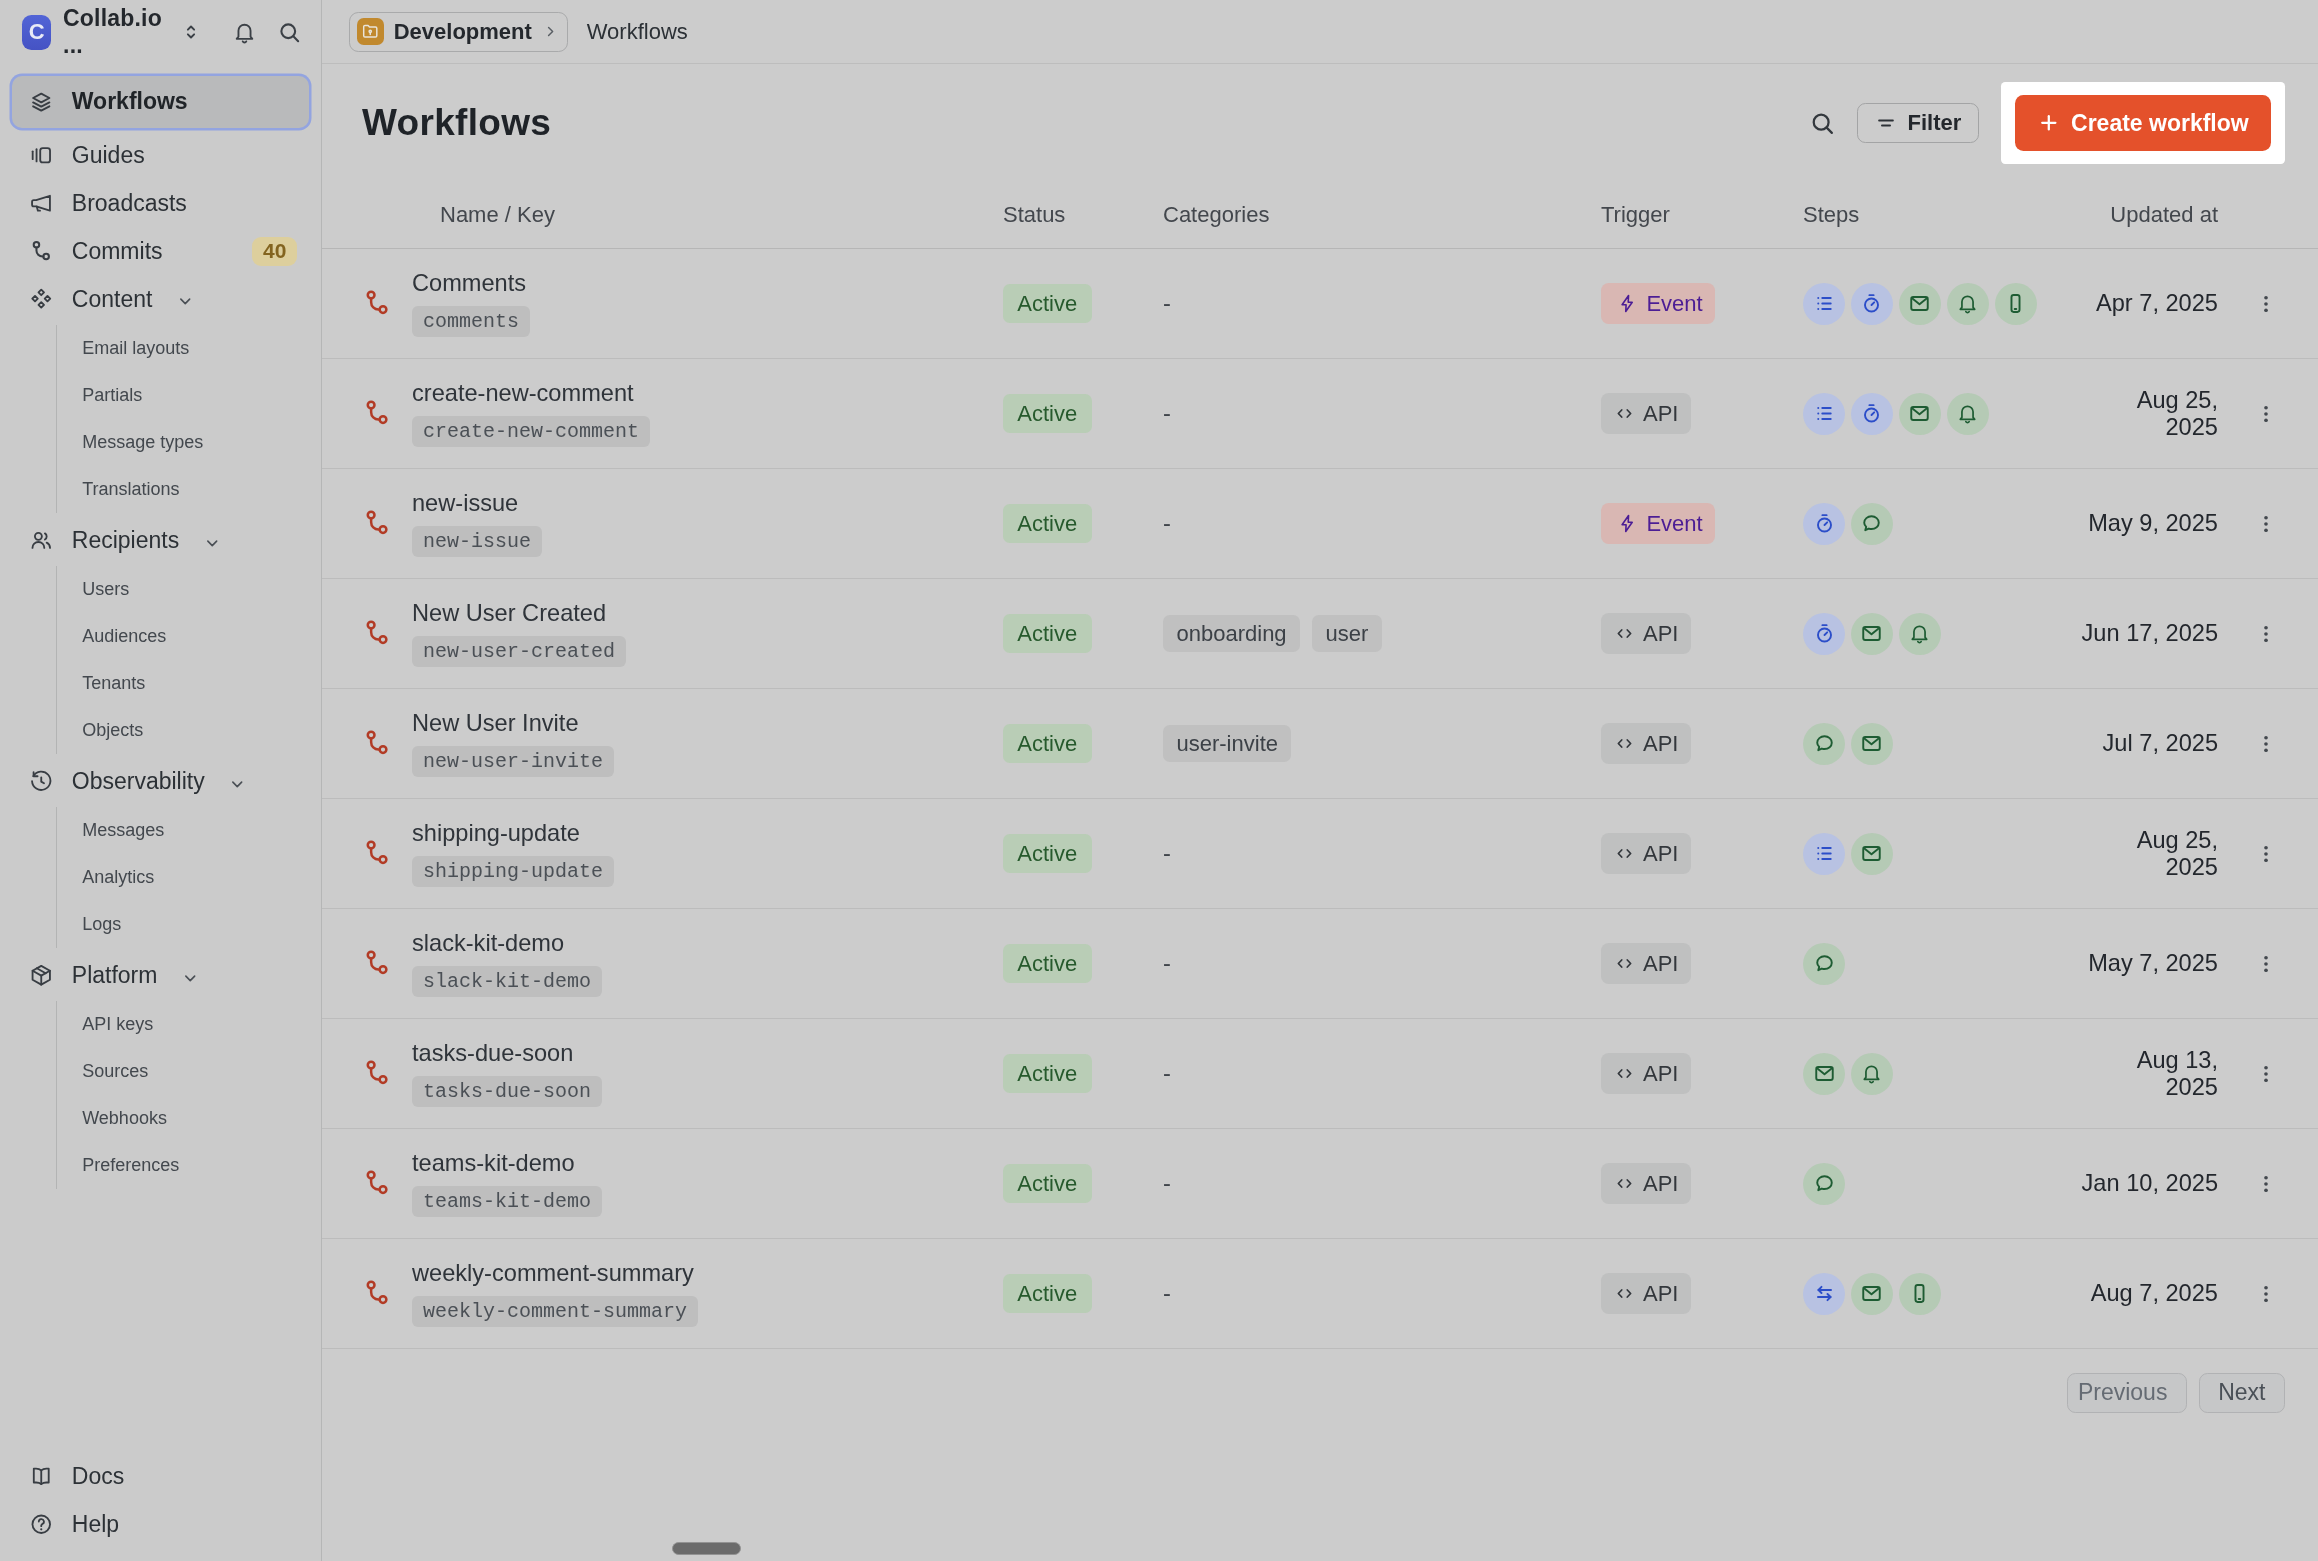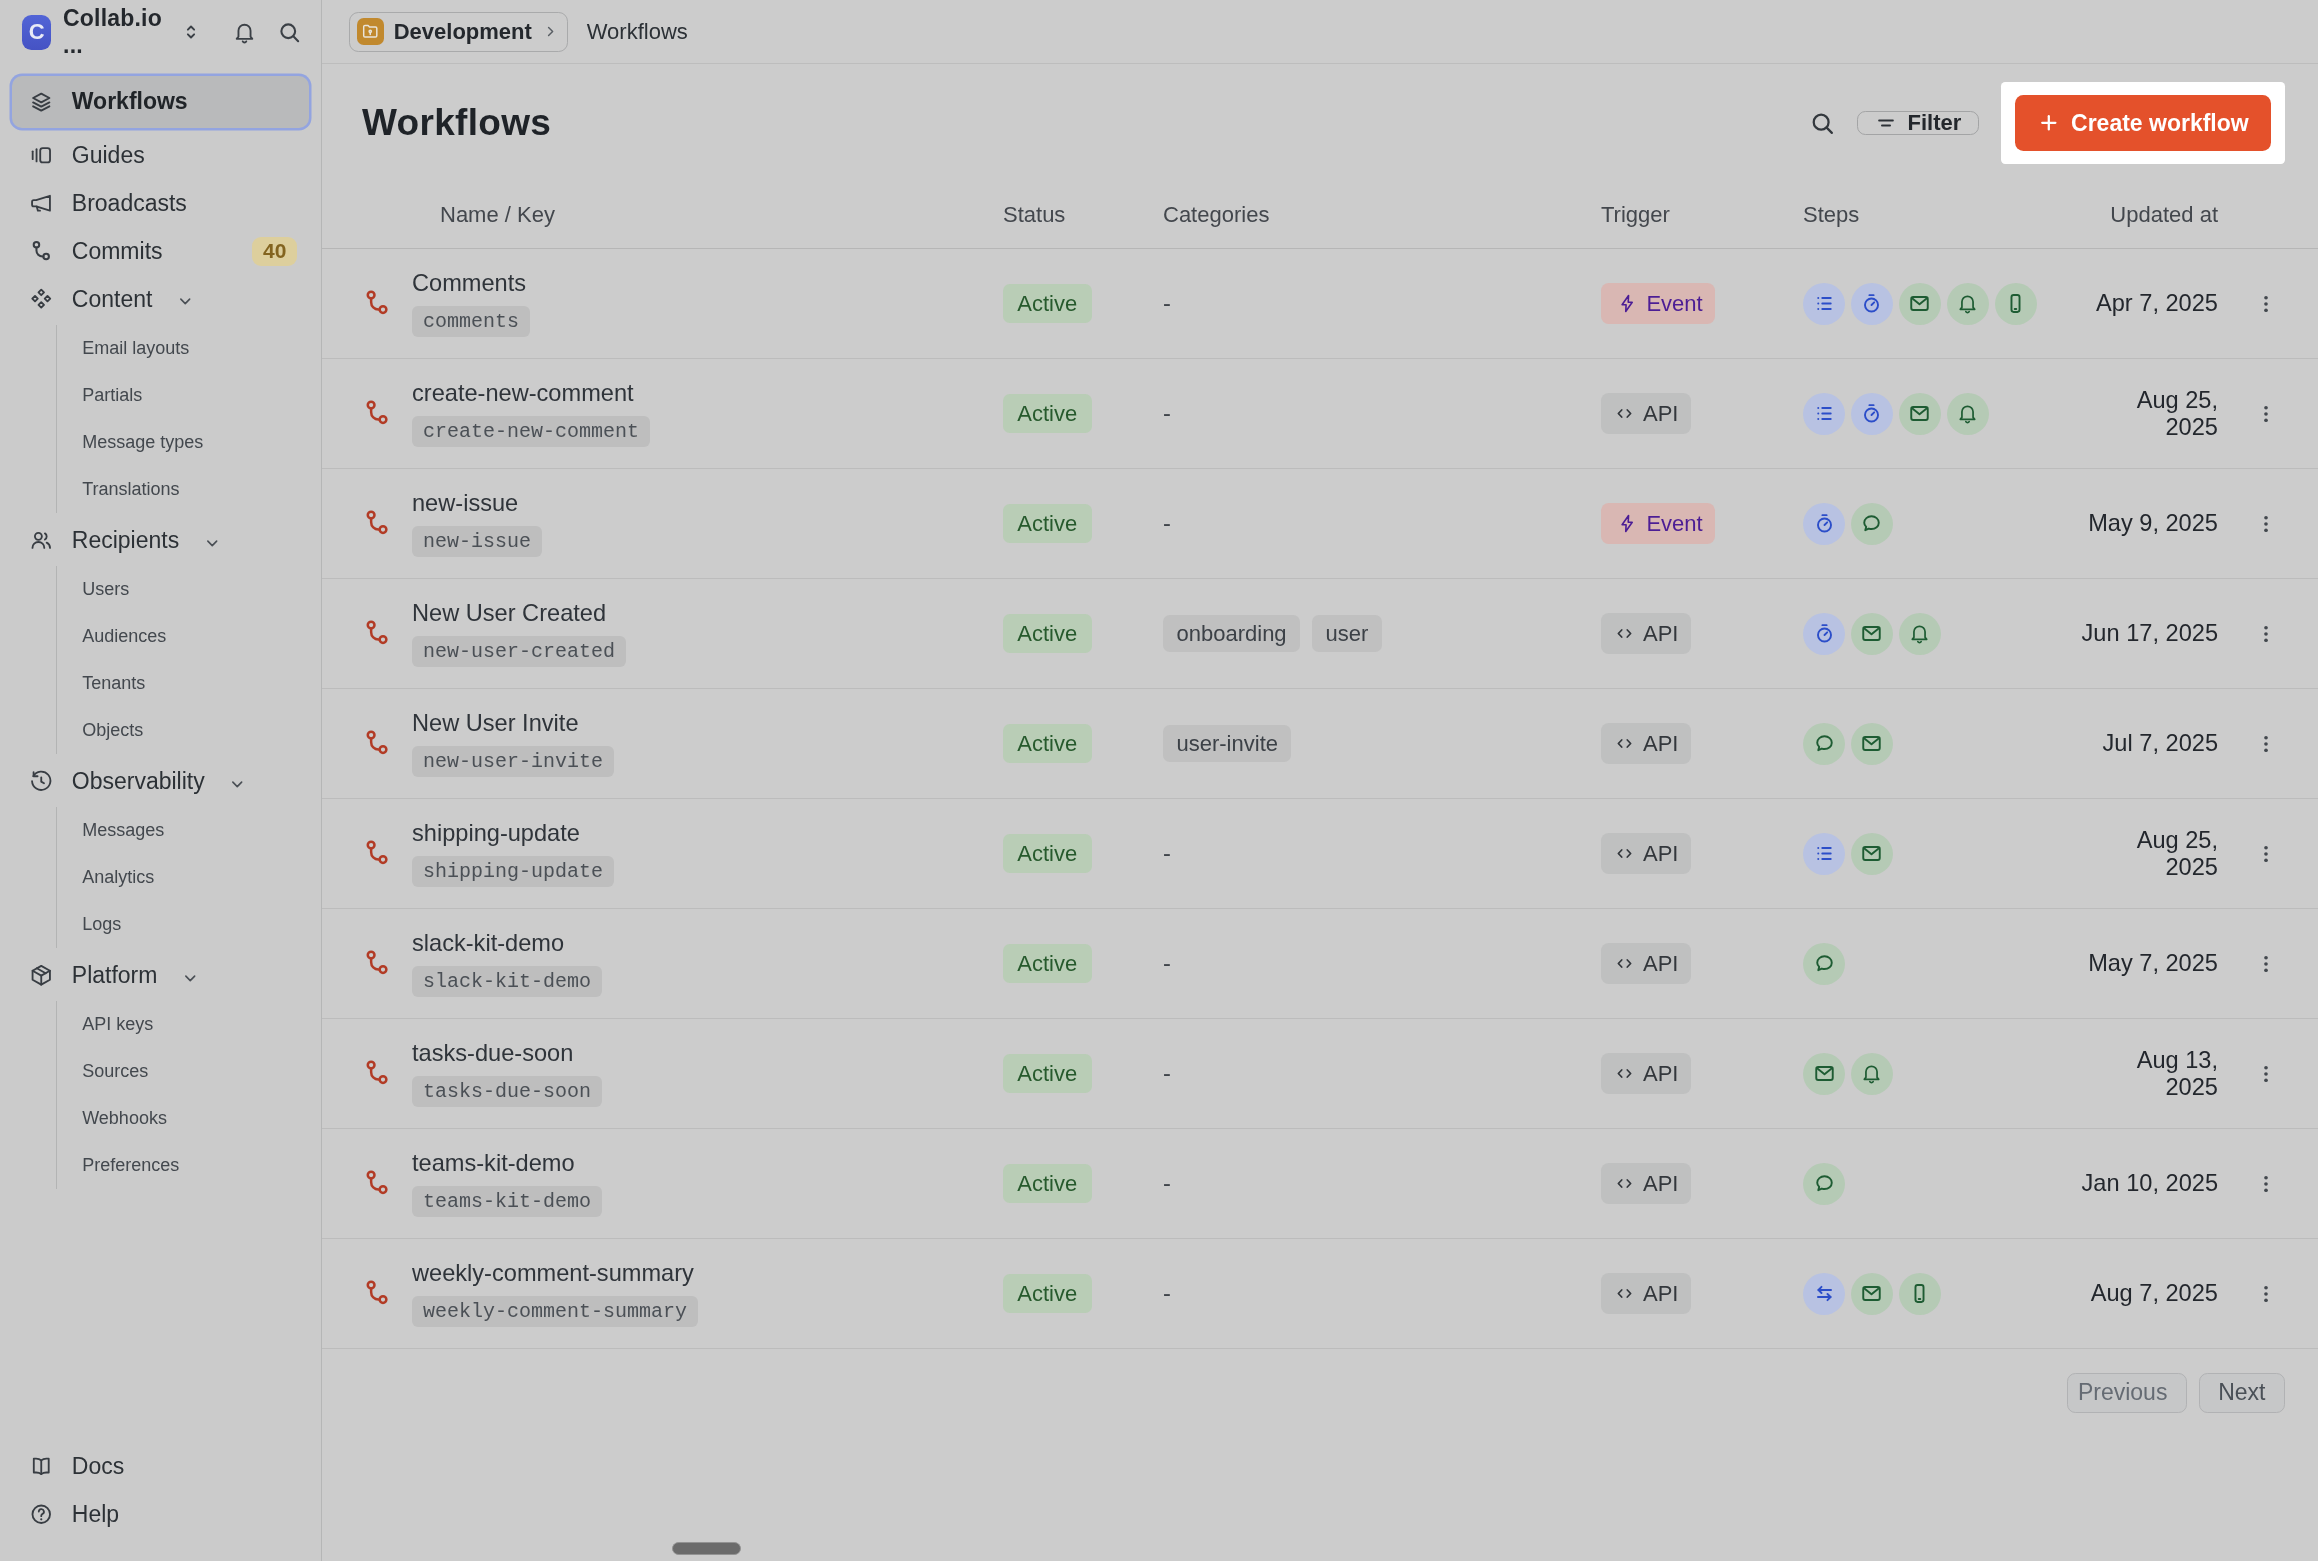--- a/index.html
+++ b/index.html
@@ -44,21 +44,21 @@
   .nav-item .chev { width:18.5px; height:18.5px; color:#4a4f55; margin-left:5px; }
   .nav-item .count-badge {
     margin-left:auto; background:#ddcf9d; color:#83641f;
     font-size:21px; font-weight:600; border-radius:9px; padding:2.5px 11px;
   }
   .sub-group { margin:1.7px 0 3.4px 44px; border-left:1.7px solid #b3b4b4; padding-left:17px; }
   .sub-item {
     height:47px; display:flex; align-items:center; padding:0 8.4px;
     font-size:18px; color:#43484e; border-radius:8.4px; cursor:pointer; font-weight:450;
   }
-  .side-footer { position:absolute; left:11.8px; right:11.8px; bottom:23px; }
+  .side-footer { position:absolute; left:11.8px; right:11.8px; bottom:13px; }
 
   
   .main { flex:1; display:flex; flex-direction:column; position:relative; background:#cccccc; }
   .crumb-bar {
     height:64px; flex:0 0 64px; display:flex; align-items:center;
     padding:0 34px 0 27px; border-bottom:0.8px solid #bdbdbd; gap:18.5px;
   }
   .env-badge {
     display:flex; align-items:center; gap:10px; height:40px;
     border:1.3px solid #a9aaab; border-radius:9.3px; padding:0 8.4px 0 6.7px;
@@ -75,21 +75,21 @@
 
   .page-head {
     height:118px; flex:0 0 118px; display:flex; align-items:center;
     padding:0 34px 0 40px;
   }
   .page-title { font-size:37px; font-weight:800; color:#1f2328; letter-spacing:0.3px; }
   .head-actions { margin-left:auto; display:flex; align-items:center; gap:18.5px; }
   .search-btn { color:#33383d; }
   .search-btn svg { width:27px; height:27px; }
   .filter-btn {
-    display:flex; align-items:center; gap:10px; height:24px; padding:0 17px;
+    display:flex; align-items:center; gap:10px; height:40px; padding:0 17px;
     border:1.3px solid #a3a4a5; border-radius:8.4px; background:transparent;
     font-size:22px; font-weight:600; color:#24282d; cursor:pointer;
     font-family:inherit;
   }
   .filter-btn svg { width:22px; height:22px; color:#2c3136; }
   .highlight-box { background:#ffffff; border-radius:4.2px; padding:12.6px 14.3px; margin-left:3.4px; }
   .create-btn {
     display:flex; align-items:center; gap:10px; height:56px; padding:0 22px;
     background:#e4512b; border:none; border-radius:8.4px; cursor:pointer;
     font-size:23px; font-weight:600; color:#ffffff; font-family:inherit;

